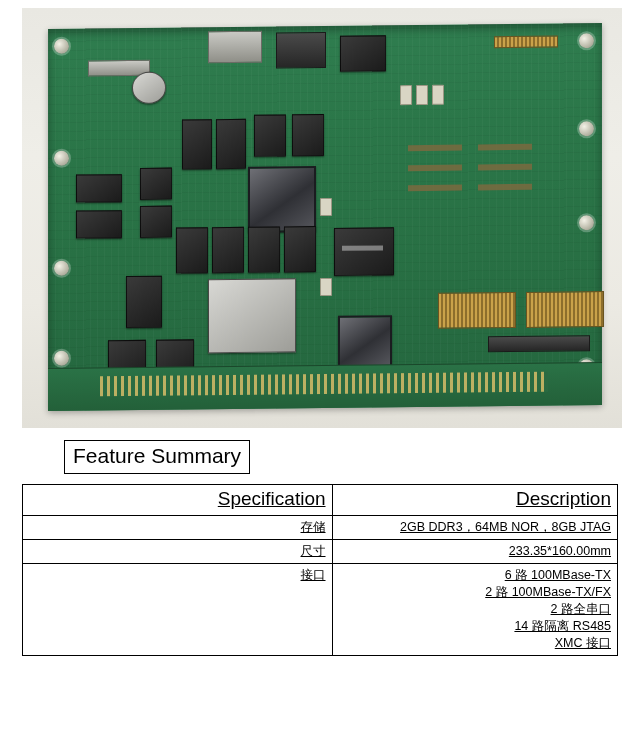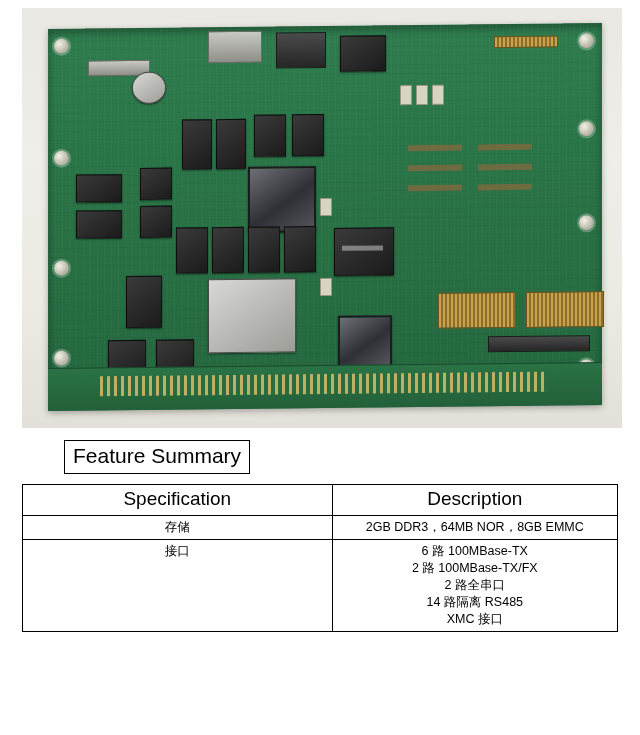--- a/index.html
+++ b/index.html
@@ -147,22 +147,23 @@
     border-collapse: collapse;
     table-layout: fixed;
   }
   .spec-table th,
   .spec-table td {
     border: 1px solid #000;
     vertical-align: top;
     padding: 3px 6px;
     font-size: 12.5px;
     line-height: 17px;
-    text-align: center;
+    text-align: right;
     font-weight: normal;
+    text-decoration: underline;
   }
   .spec-table .head td {
     font-size: 19px;
     line-height: 26px;
     padding: 1px 6px 3px 6px;
   }
   .col-a { width: 309px; }
   .col-b { width: 285px; }
   .multi div { display: block; }
 </style>
@@ -251,24 +252,28 @@
     </colgroup>
     <tbody>
       <tr class="head">
         <td>Specification</td>
         <td>Description</td>
       </tr>
 
 
       <tr>
         <td>存储</td>
-        <td>2GB DDR3，64MB NOR，8GB EMMC</td>
-      </tr>
-
-
+        <td>2GB DDR3，64MB NOR，8GB JTAG</td>
+      </tr>
+
+
+      <tr>
+        <td>尺寸</td>
+        <td>233.35*160.00mm</td>
+      </tr>
 
       <tr>
         <td>接口</td>
         <td class="multi">
           <div>6 路 100MBase-TX</div>
           <div>2 路 100MBase-TX/FX</div>
           <div>2 路全串口</div>
           <div>14 路隔离 RS485</div>
           <div>XMC 接口</div>
         </td>

